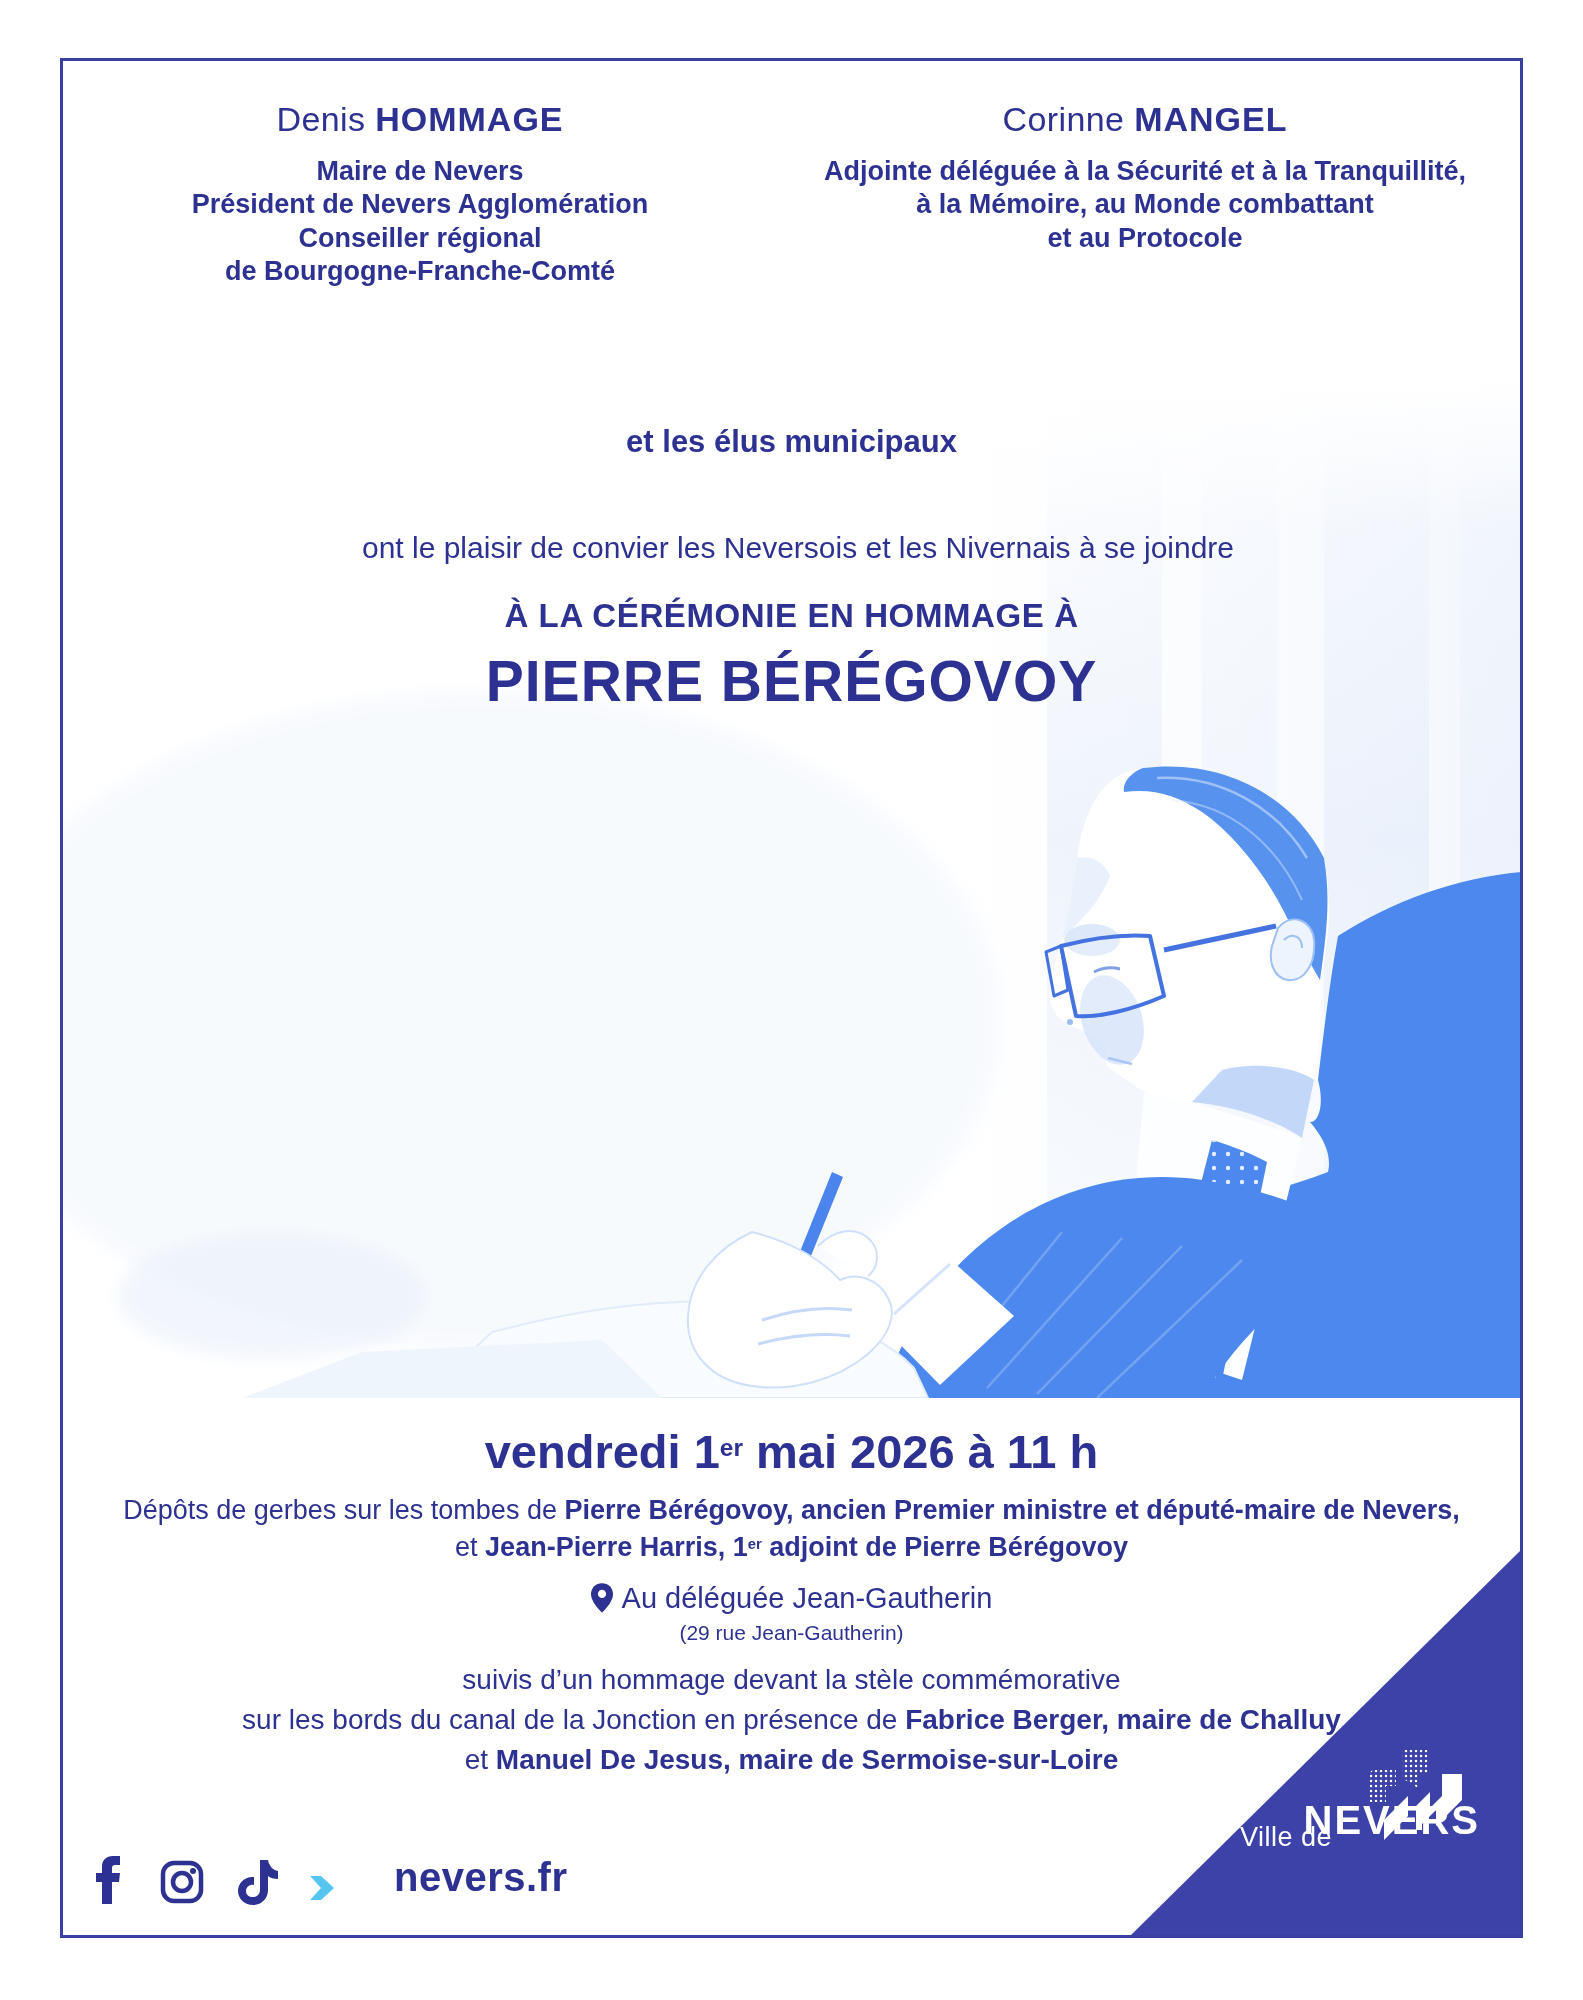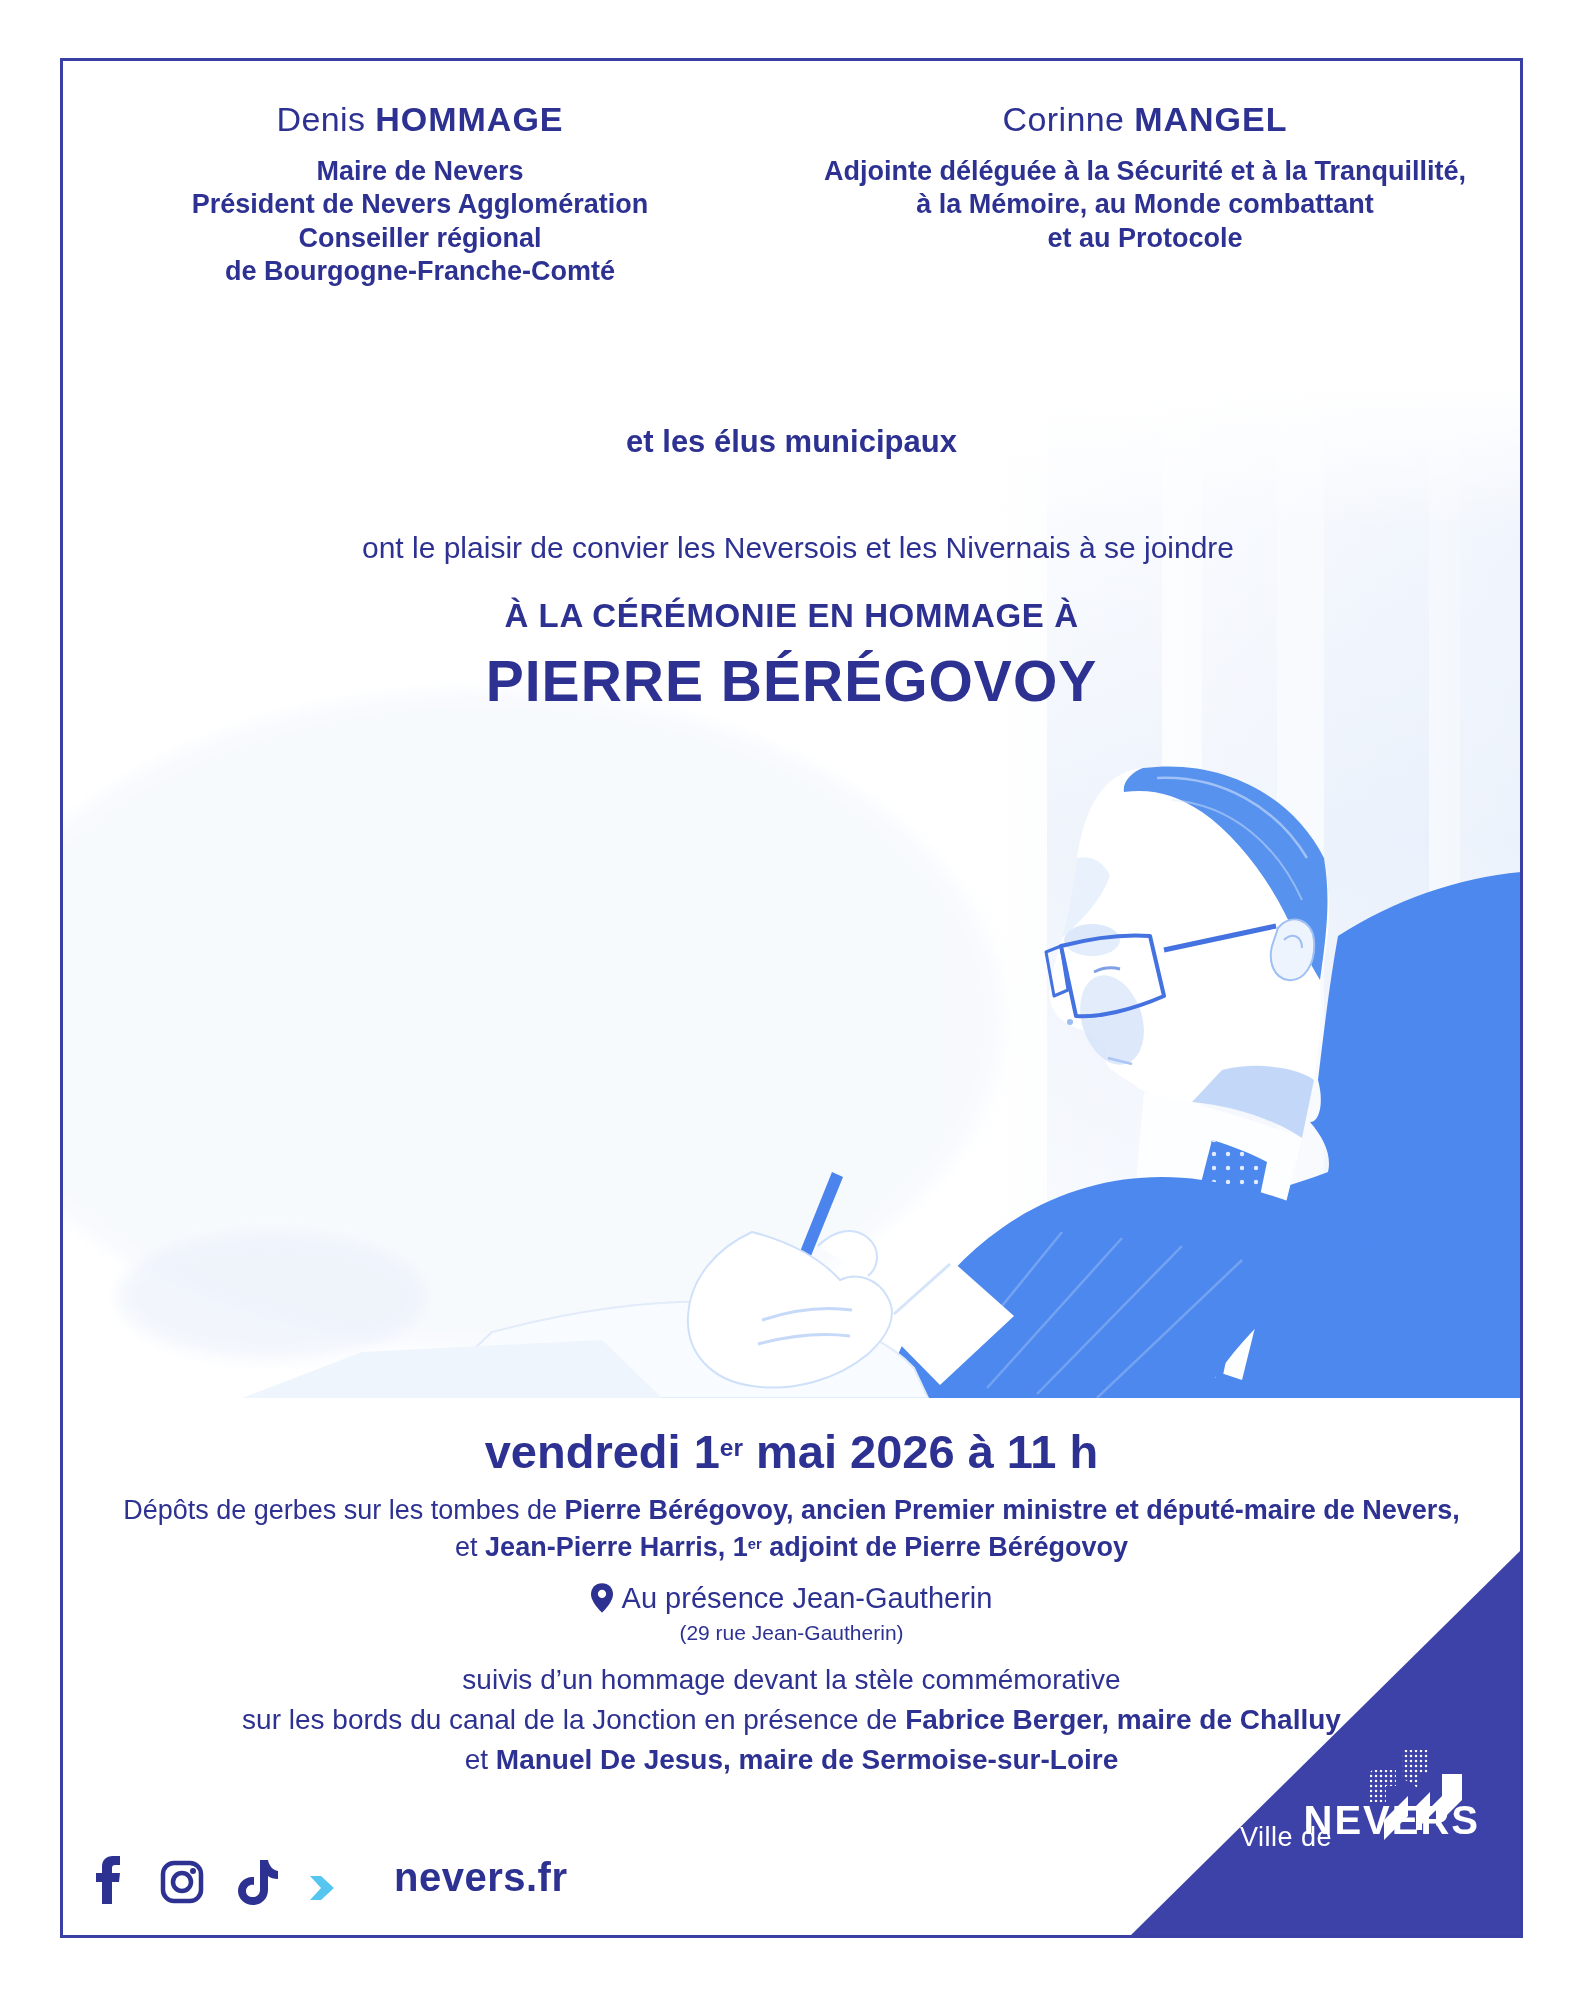--- a/index.html
+++ b/index.html
@@ -184,21 +184,21 @@
 
   <div class="abs center wreaths">
     <div><span>Dépôts de gerbes sur les tombes de </span><b>Pierre Bérégovoy, ancien Premier ministre et député-maire de Nevers,</b></div>
     <div><span>et </span><b>Jean-Pierre Harris, 1</b><b><sup>er</sup></b><b> adjoint de Pierre Bérégovoy</b></div>
   </div>
 
   <div class="abs center locline">
     <svg width="22" height="30" viewBox="0 0 24 32" aria-hidden="true">
       <path d="M12,0 C5,0 0,5 0,12 C0,21 12,32 12,32 C12,32 24,21 24,12 C24,5 19,0 12,0 Z" fill="#2d3191"></path>
       <circle cx="12" cy="11.5" r="4.5" fill="#ffffff"></circle>
-    </svg><span>Au présence Jean-Gautherin</span>
+    </svg><span>Au déléguée Jean-Gautherin</span>
   </div>
   <div class="abs center locsub">(29 rue Jean-Gautherin)</div>
 
   <div class="abs center stele">
     <div>suivis d’un hommage devant la stèle commémorative</div>
     <div><span>sur les bords du canal de la Jonction en présence de </span><b>Fabrice Berger, maire de Challuy</b></div>
     <div><span>et </span><b>Manuel De Jesus, maire de Sermoise-sur-Loire</b></div>
   </div>
 
   <div class="abs corner"></div>

